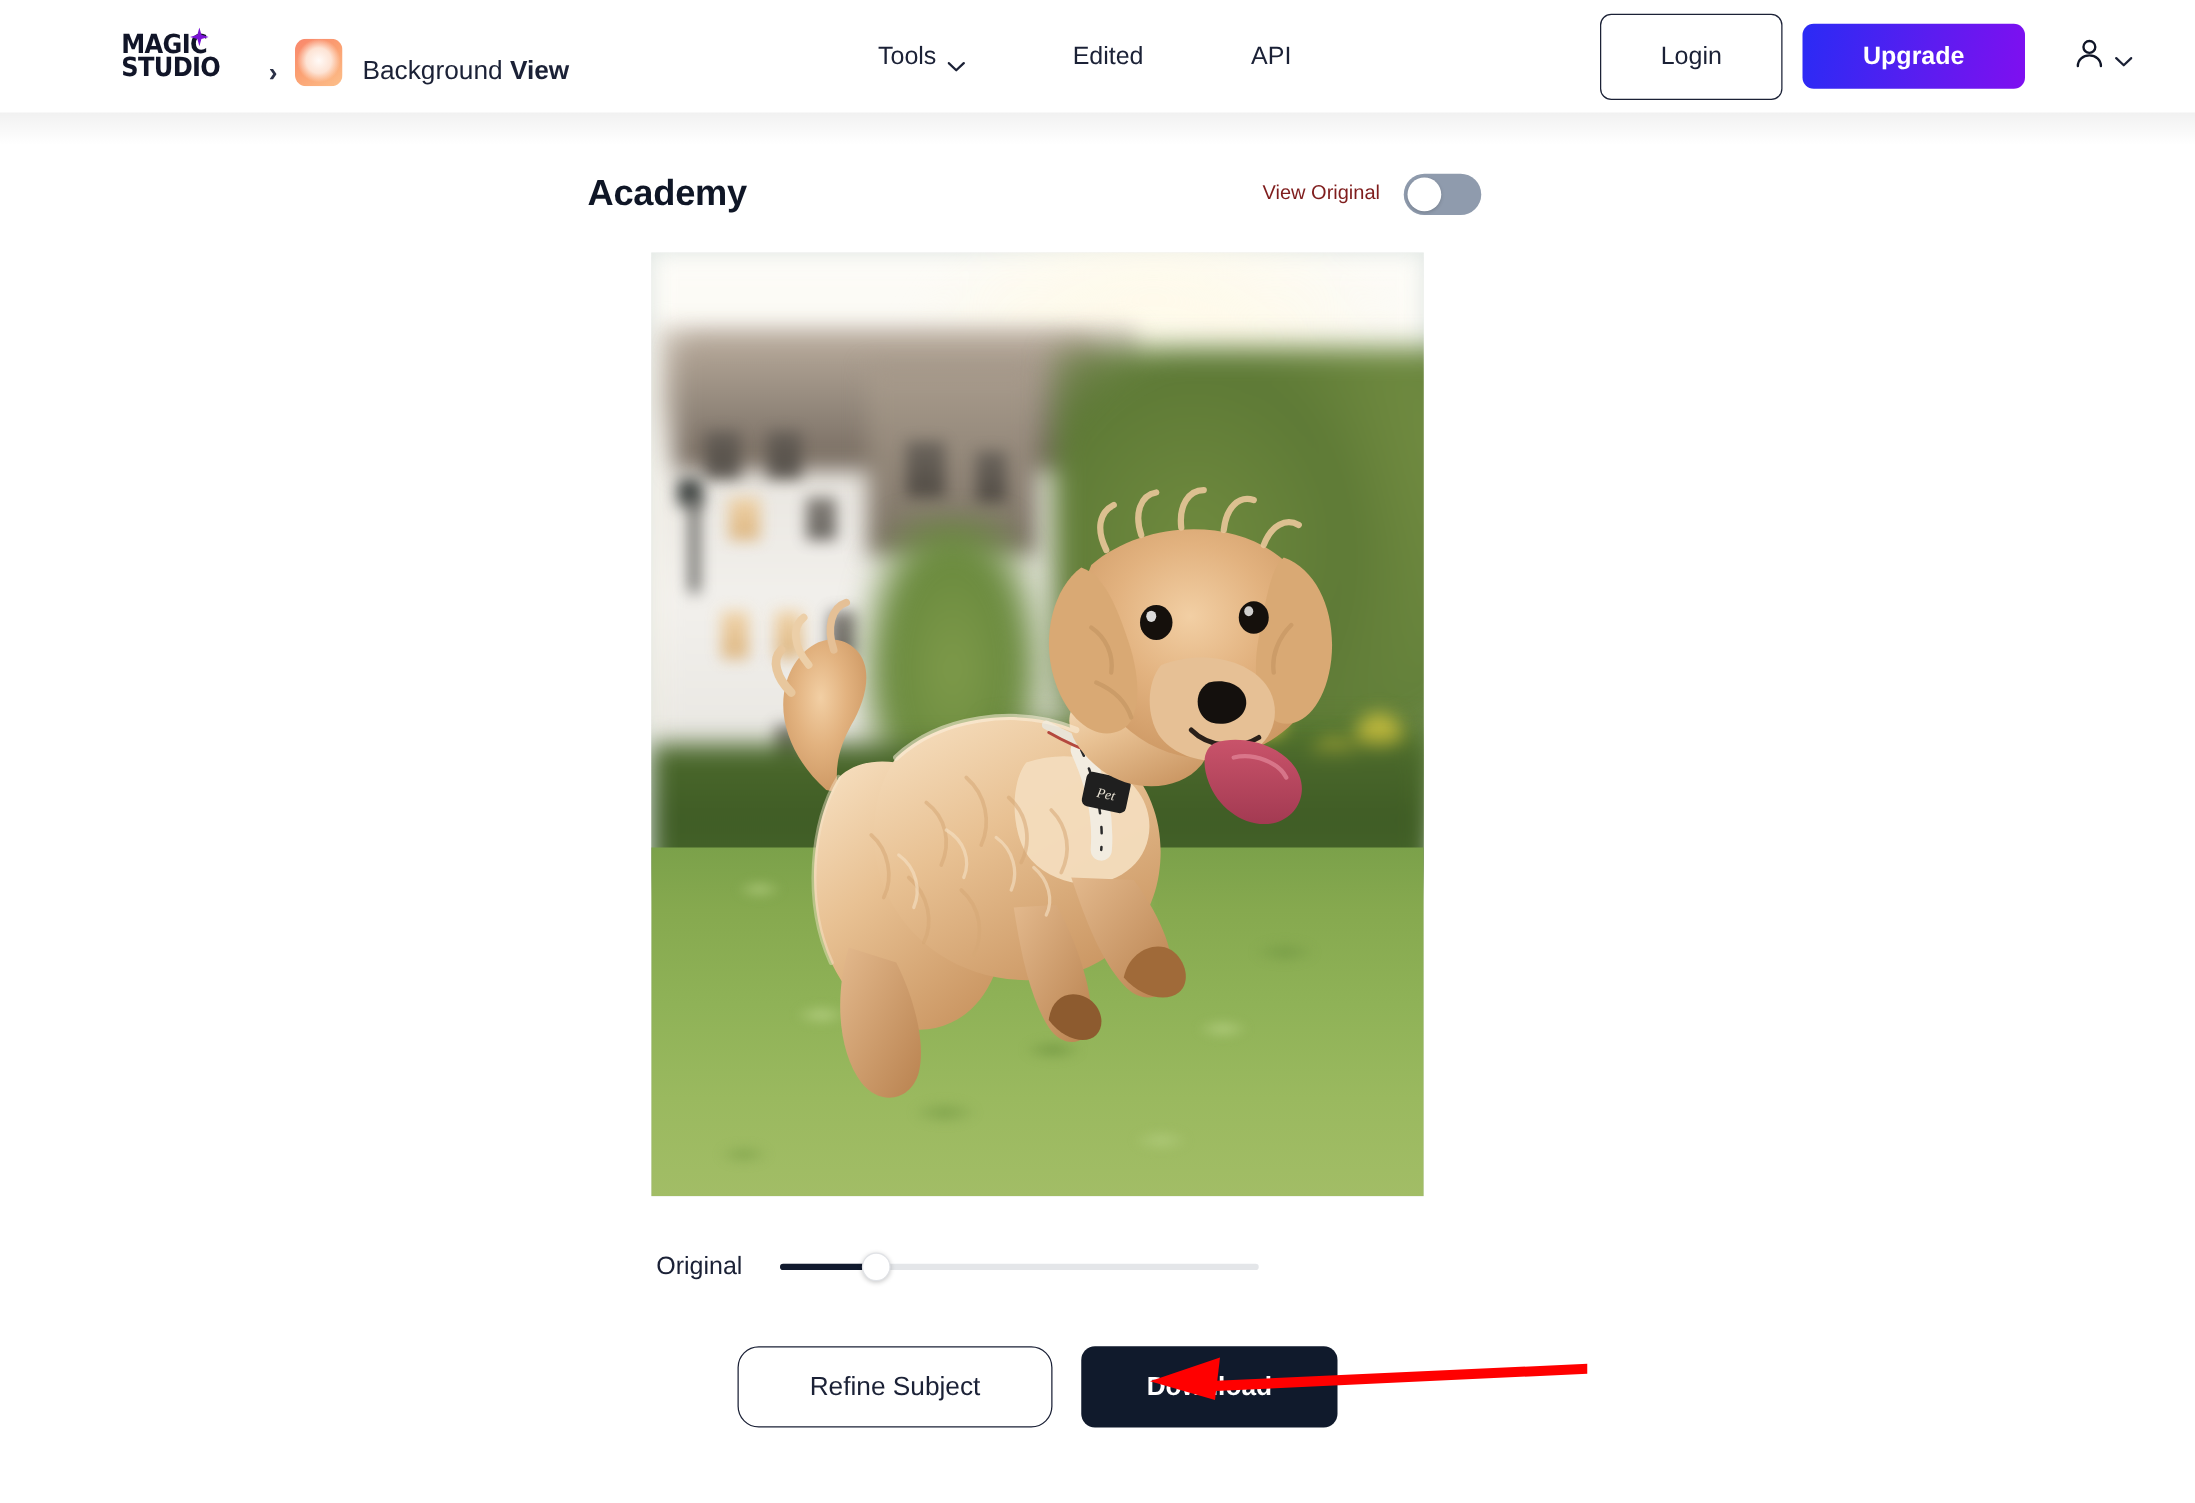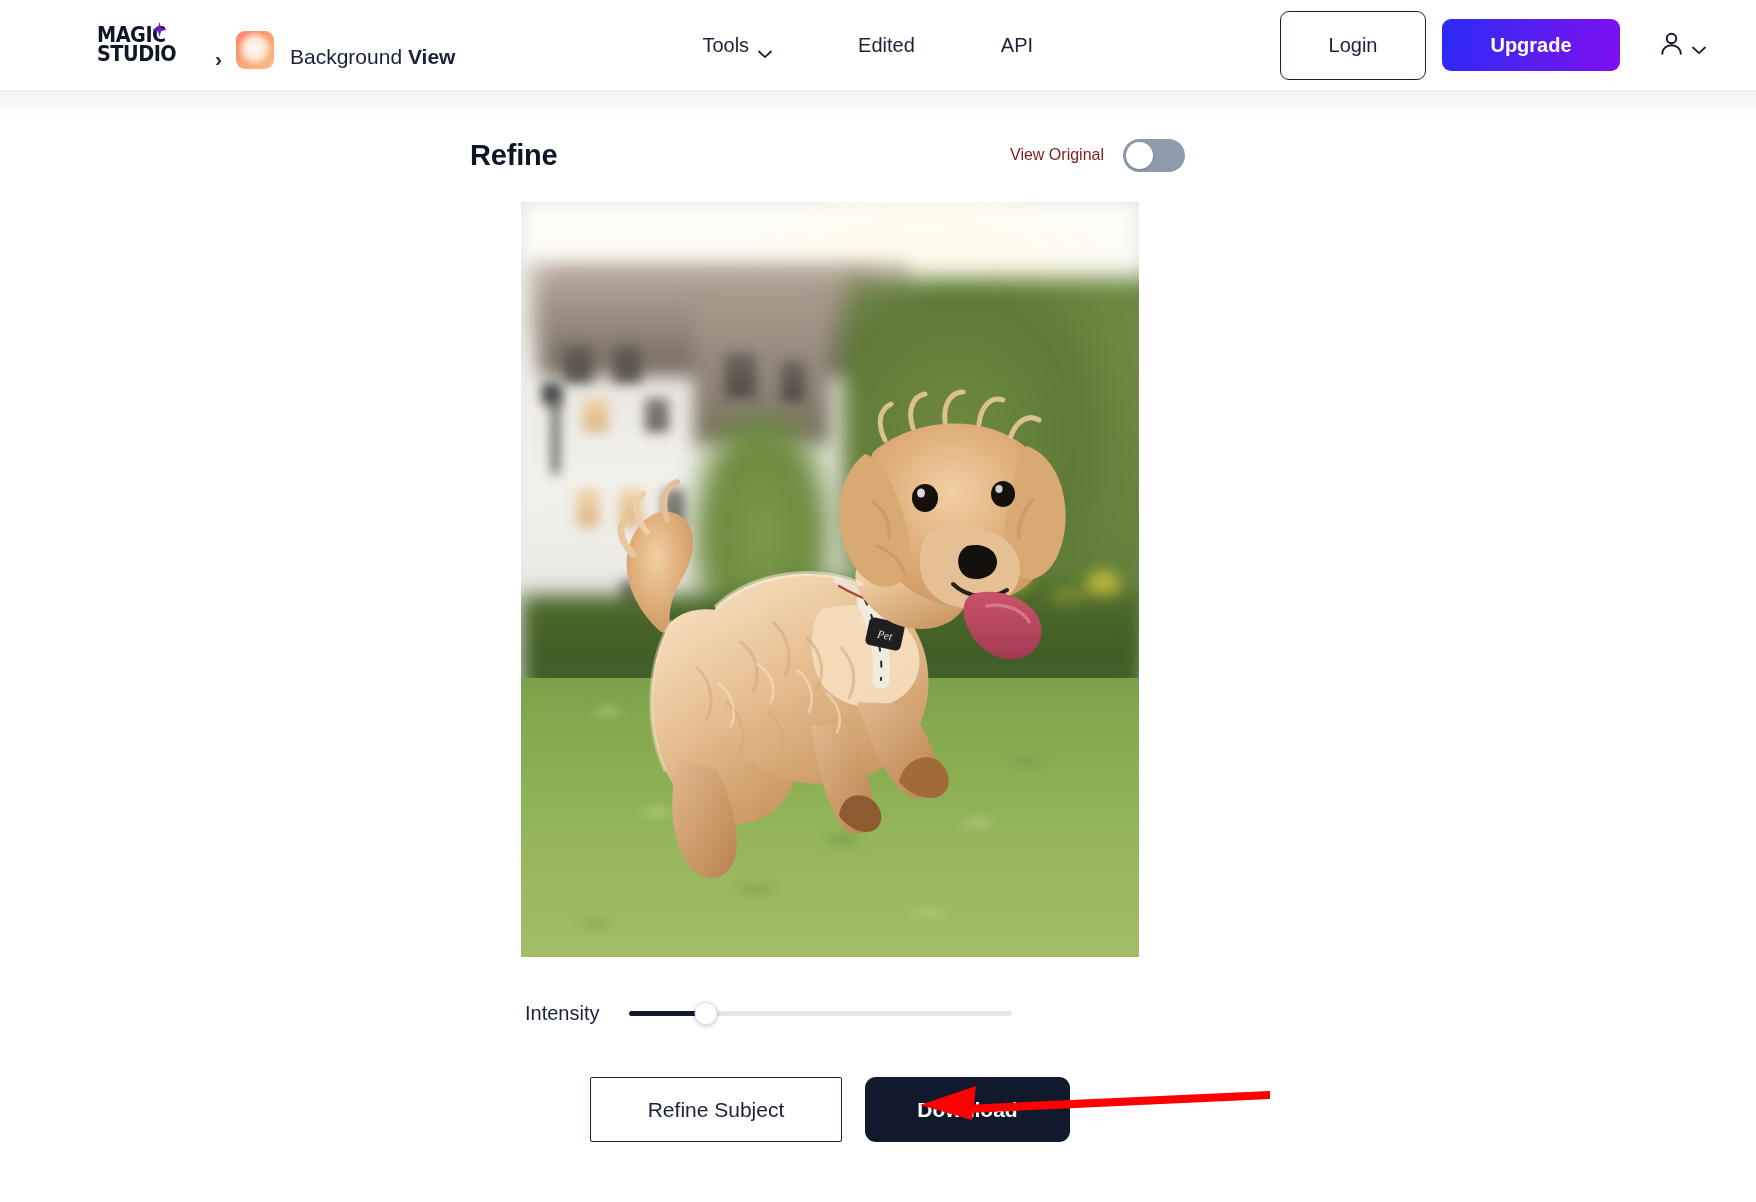--- a/index.html
+++ b/index.html
@@ -422,21 +422,21 @@
   .actions {
     display: flex;
     justify-content: center;
     gap: 23px;
     margin-top: 52px;
   }
   .btn-refine {
     width: 252px;
     height: 65px;
     border: 1.4px solid #1b2136;
-    border-radius: 2px;
+    border-radius: 17px;
     background: #fff;
     font-size: 21px;
     color: #1b2136;
     font-family: "Liberation Sans", sans-serif;
     cursor: pointer;
   }
   .btn-download {
     width: 205px;
     height: 65px;
     border: none;
@@ -519,21 +519,21 @@
       </span>
     </div>
   </div>
 </div>
 
 <div class="main">
 
   <div class="canvas-col">
 
     <div class="canvas-topbar">
-      <div class="edited-title">Refine</div>
+      <div class="edited-title">Academy</div>
       <div class="view-original-wrap">
         <span class="view-original-label">View Original</span>
         <div class="toggle">
           <div class="knob"></div>
         </div>
       </div>
     </div>
 
     <div class="photo-frame">
       <div class="photo">
@@ -666,21 +666,21 @@
             <path d="M306 492 C318 502 322 518 316 530"></path>
           </g>
 
           <path d="M196 404 C230 372 292 362 340 382" stroke="#fbf0dc" stroke-width="5" fill="none" opacity=".55" stroke-linecap="round"></path>
           <path d="M150 420 C128 456 122 520 144 568" stroke="#f7e6cb" stroke-width="4" fill="none" opacity=".45" stroke-linecap="round"></path>
         </svg>
       </div>
     </div>
 
     <div class="slider-row">
-      <span class="slider-label">Intensity</span>
+      <span class="slider-label">Original</span>
       <div class="slider">
         <div class="track"></div>
         <div class="track-fill" id="sliderFill" style="width: 20%;"></div>
         <div class="thumb" id="sliderThumb" style="left: 20%;"></div>
       </div>
     </div>
 
     <div class="actions">
       <button class="btn-refine">Refine Subject</button>
       <button class="btn-download">Download</button>

